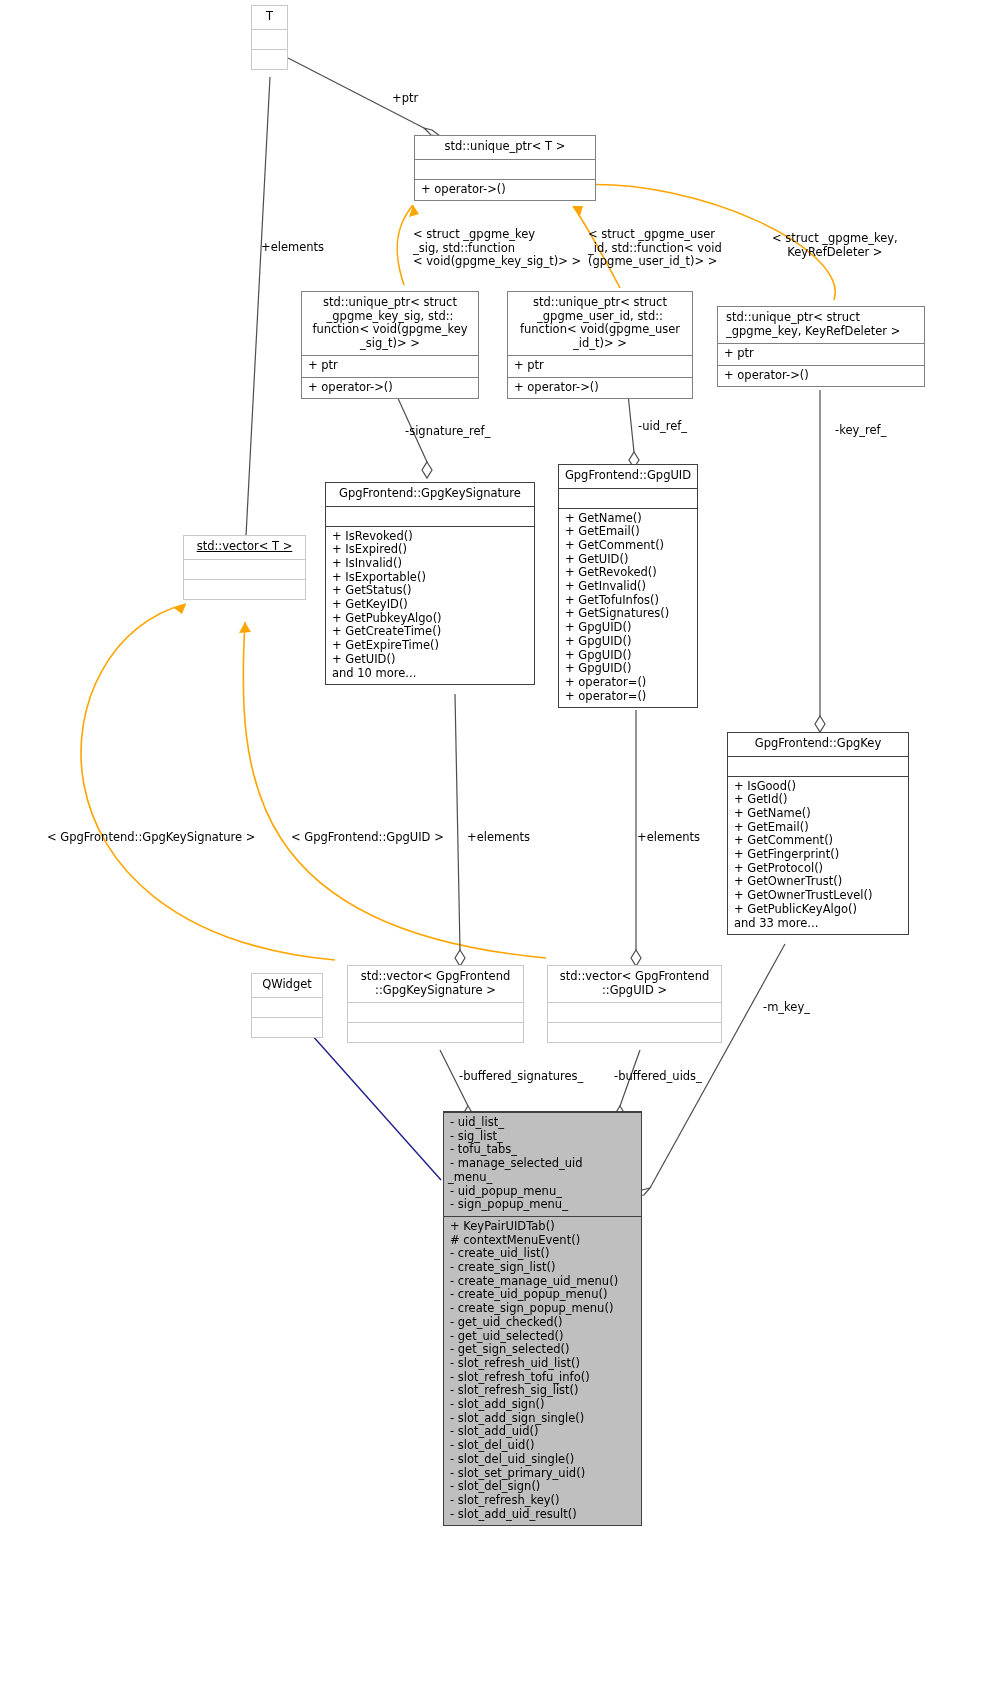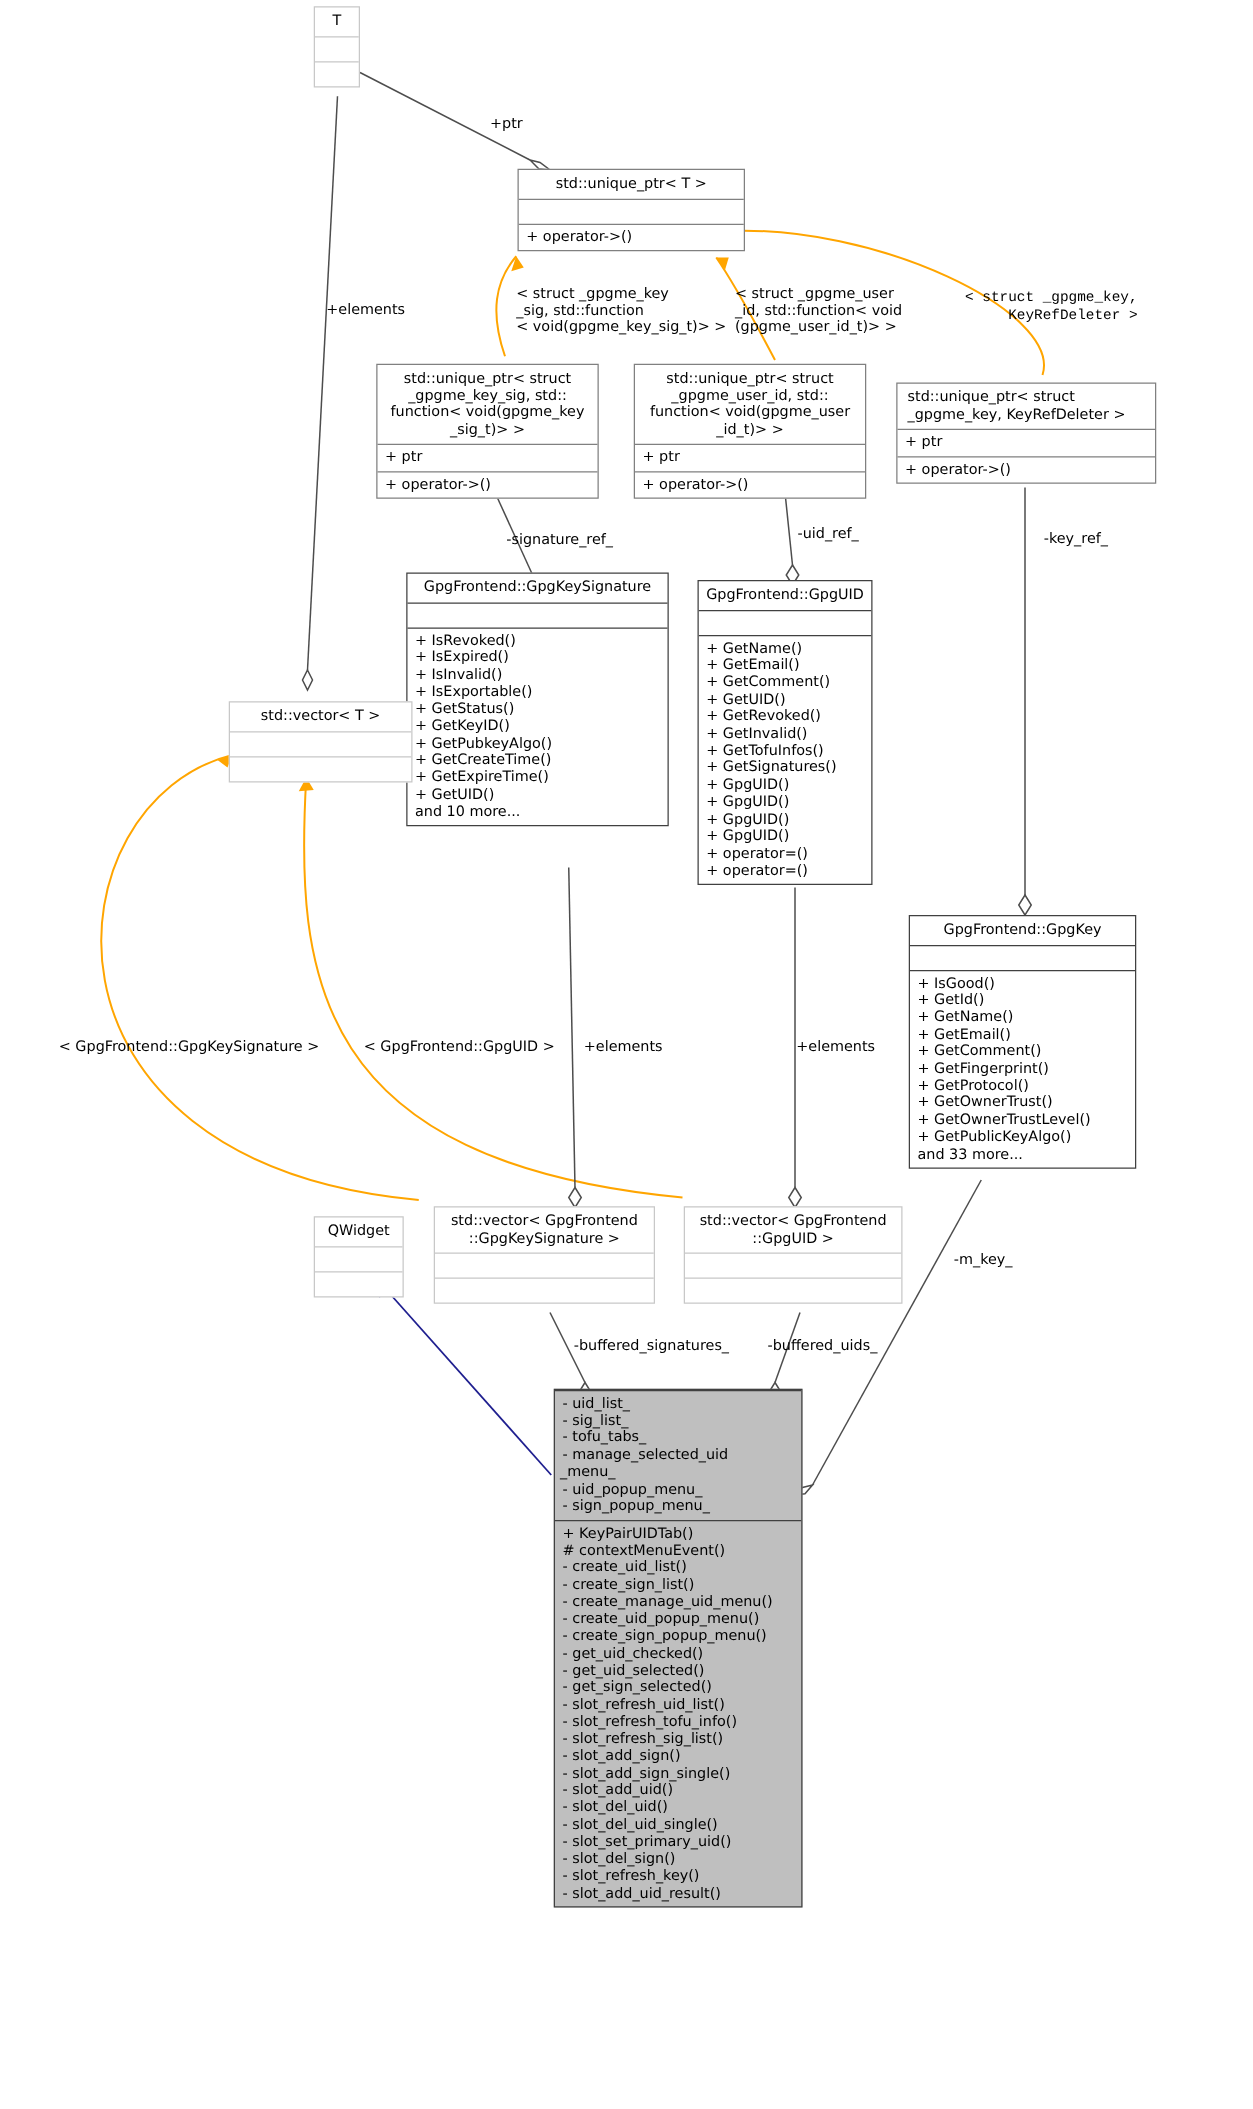--- a/index.html
+++ b/index.html
@@ -56,21 +56,21 @@
   .node .compartment div {
     white-space: pre-line;
   }
   .elabel {
     position: absolute;
     font-size: 11.5px;
     color: #000000;
     line-height: 13.6px;
     white-space: pre-line;
   }
-  .elabel.center { text-align: right; font-family: Liberation Mono, monospace; }
+  .elabel.center { text-align: center; }
 </style>
 </head>
 <body>
 
 <div id="canvas">
 
   <svg class="edges" viewBox="0 0 1002 1687">
 
     <path d="M288,58 L424,128" stroke="#4d4d4d" stroke-width="1.2" fill="none"></path>
     <polygon points="424,128 432,130 440,136 431,135" fill="#ffffff" stroke="#4d4d4d" stroke-width="1.2"></polygon>
@@ -175,21 +175,21 @@
     <div class="sep"></div>
     <div class="compartment">
       <div>+ ptr</div>
     </div>
     <div class="sep"></div>
     <div class="compartment">
       <div>+ operator-&gt;()</div>
     </div>
   </div>
 
-  <div class="node dark" style="left:325px; top:458px; width:210px;">
+  <div class="node dark" style="left:325px; top:482px; width:210px;">
     <div class="title">GpgFrontend::GpgKeySignature</div>
     <div class="sep"></div>
     <div class="compartment empty"></div>
     <div class="sep"></div>
     <div class="compartment">
       <div>+ IsRevoked()</div>
       <div>+ IsExpired()</div>
       <div>+ IsInvalid()</div>
       <div>+ IsExportable()</div>
       <div>+ GetStatus()</div>
@@ -238,21 +238,21 @@
       <div>+ GetComment()</div>
       <div>+ GetFingerprint()</div>
       <div>+ GetProtocol()</div>
       <div>+ GetOwnerTrust()</div>
       <div>+ GetOwnerTrustLevel()</div>
       <div>+ GetPublicKeyAlgo()</div>
       <div>and 33 more...</div>
     </div>
   </div>
 
-  <div class="node light" style="left:183px; top:561px; width:147px;">
+  <div class="node light" style="left:183px; top:535px; width:123px;text-decoration:underline;">
     <div class="title">std::vector&lt; T &gt;</div>
     <div class="sep"></div>
     <div class="compartment empty"></div>
     <div class="sep"></div>
     <div class="compartment empty"></div>
   </div>
 
   <div class="node light" style="left:347px; top:965px; width:177px;">
     <div class="title">std::vector&lt; GpgFrontend
 ::GpgKeySignature &gt;</div>

